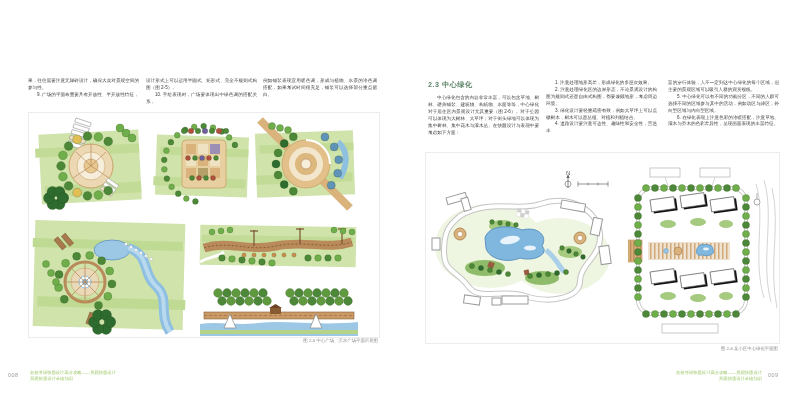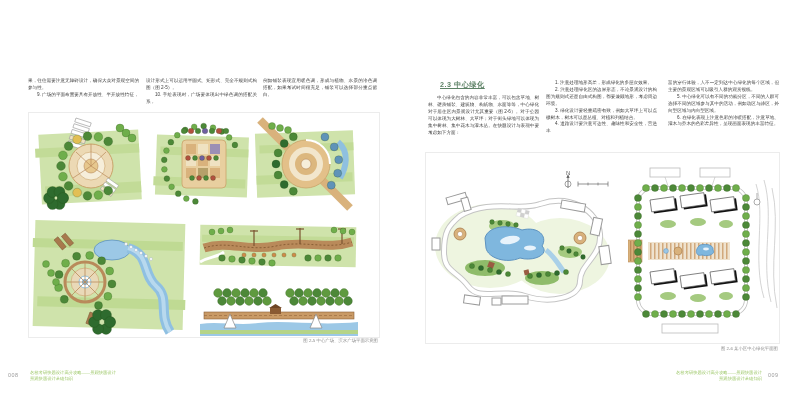--- a/index.html
+++ b/index.html
@@ -328,21 +328,21 @@
 
     <div class="pagenum" style="left:8px;top:372px;">008</div>
     <div class="footer-title" style="left:30px;top:370px;">
       <div>名校考研快题设计高分攻略——景观快题设计</div>
       <div>景观快题设计基础知识</div>
     </div>
   </div>
 
   <div class="page right">
 
-    <div class="sec-heading" style="left:40px;top:80px;text-decoration:underline;">2.3 中心绿化</div>
+    <div class="sec-heading" style="left:28px;top:80px;">2.3 中心绿化</div>
 
     <div class="col" style="left:28px;top:95px;">
       <p class="ind">中心绿化包含的内容非常丰富，可以包含草地、树林、硬质铺装、建筑物、构筑物、水面等等，中心绿化对于居住区内景观设计尤其重要（图 2-6）。对于公园可以体现为大树林、大草坪；对于街头绿地可以体现为集中树林、集中花木与灌木丛。在快题设计与表现中要考虑如下方面：</p>
     </div>
     <div class="col" style="left:146px;top:80px;">
       <p class="ind">1. 注意处理地形高差，形成绿化的多层次效果。</p>
       <p class="ind">2. 注意处理绿化区的边界形态，不论景观设计的构图为规则式还是自由式构图，都要兼顾地形，考虑周边环境。</p>
       <p class="ind">3. 绿化设计要轻重疏密有致，例如大草坪上可以点缀树木，树木可以是丛植、对植和列植结合。</p>
       <p class="ind">4. 道路设计要注意可达性、趣味性和安全性，营造丰</p>
     </div>

